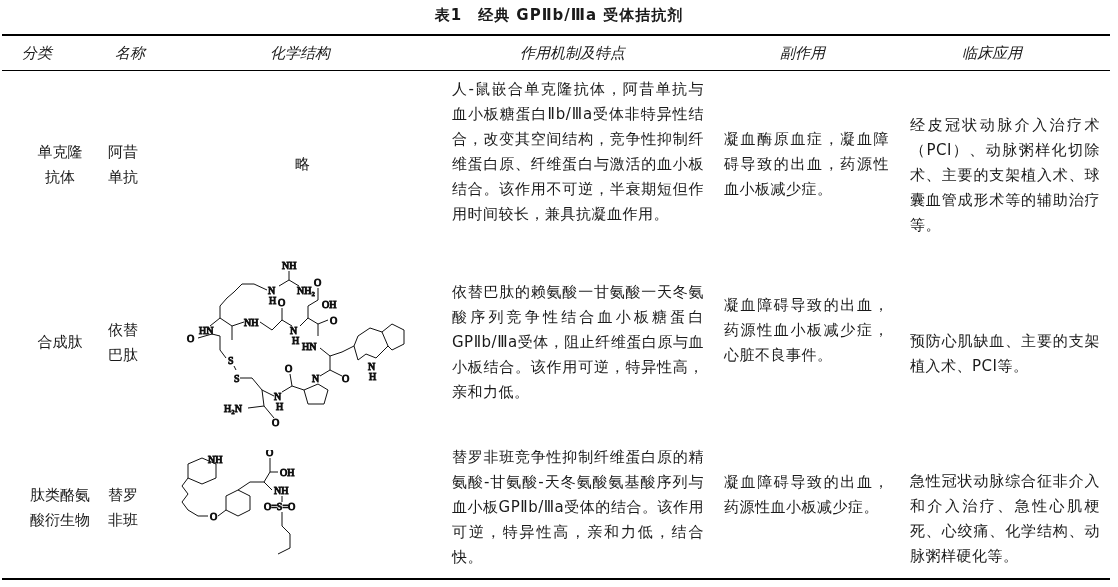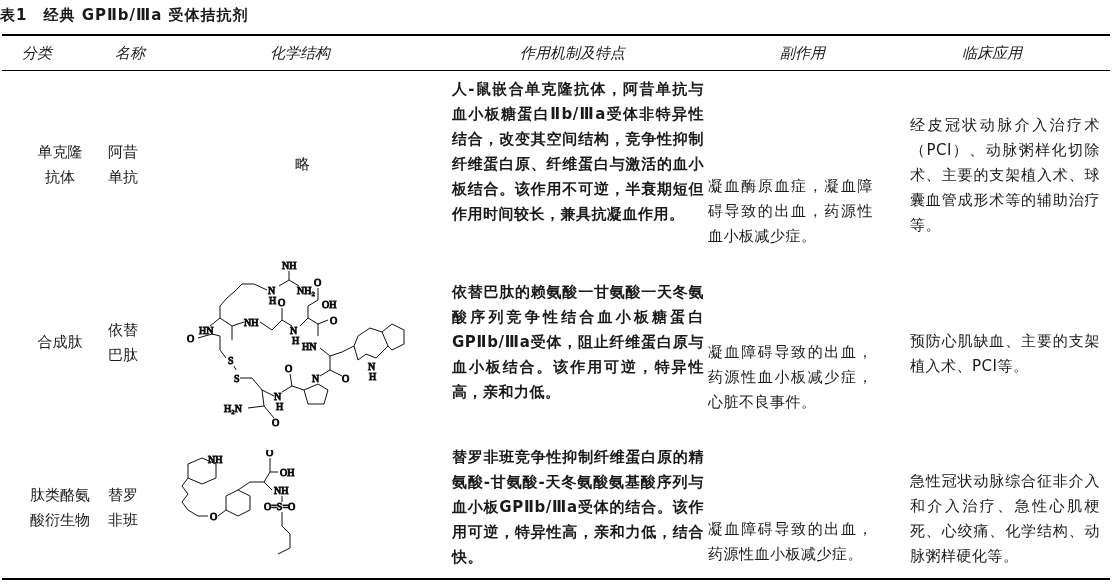--- a/index.html
+++ b/index.html
@@ -1,27 +1,27 @@
 <!DOCTYPE html>
 <html><head>
   <meta charset="utf-8">
   <style>
     html, body { margin:0; padding:0; background:#fff; }
     body { width:1118px; height:587px; position:relative; overflow:hidden;
       font-family: "DejaVu Sans", sans-serif; color:#1a1a1a; }
-    .caption { position:absolute; top:6px; left:0; width:1118px; 
+    .caption { position:absolute; top:6px; left:0; width:1118px; text-align:center;
       font-size:15px; font-weight:bold; letter-spacing:1px; }
     .rule-thick { position:absolute; left:2px; width:1108px; height:2px; background:#000; }
     .rule-thin { position:absolute; left:2px; width:1108px; height:1px; background:#000; }
     .hdr { position:absolute; top:44px; font-size:15px;font-style:italic; }
     .cell { position:absolute; font-size:15px; line-height:25px; }
     .c-cat { left:15px; width:90px; text-align:center; }
     .c-name { left:108px; width:52px; text-align:left; }
-    .c-mech { left:452px; width:252px; text-align:justify; text-align-last:left; letter-spacing:0.5px;font-weight:bold; }
-    .c-side { left:708px; width:165px; text-align:justify; letter-spacing:0.5px;margin-top:47px; }
+    .c-mech { left:452px; width:252px; text-align:justify; text-align-last:left; letter-spacing:0.5px; }
+    .c-side { left:724px; width:165px; text-align:justify; letter-spacing:0.5px; }
     .c-use { left:910px; width:190px; text-align:justify; letter-spacing:0.5px;margin-top:11px; }
     svg { position:absolute; }
     svg text { font-family:"Liberation Serif", serif; font-size:10px; fill:#111; }
   </style>
 </head>
 <body>
 
 <div class="caption">表1　经典 GPⅡb/Ⅲa 受体拮抗剂</div>
 <div class="rule-thick" style="top:34px"></div>
 

